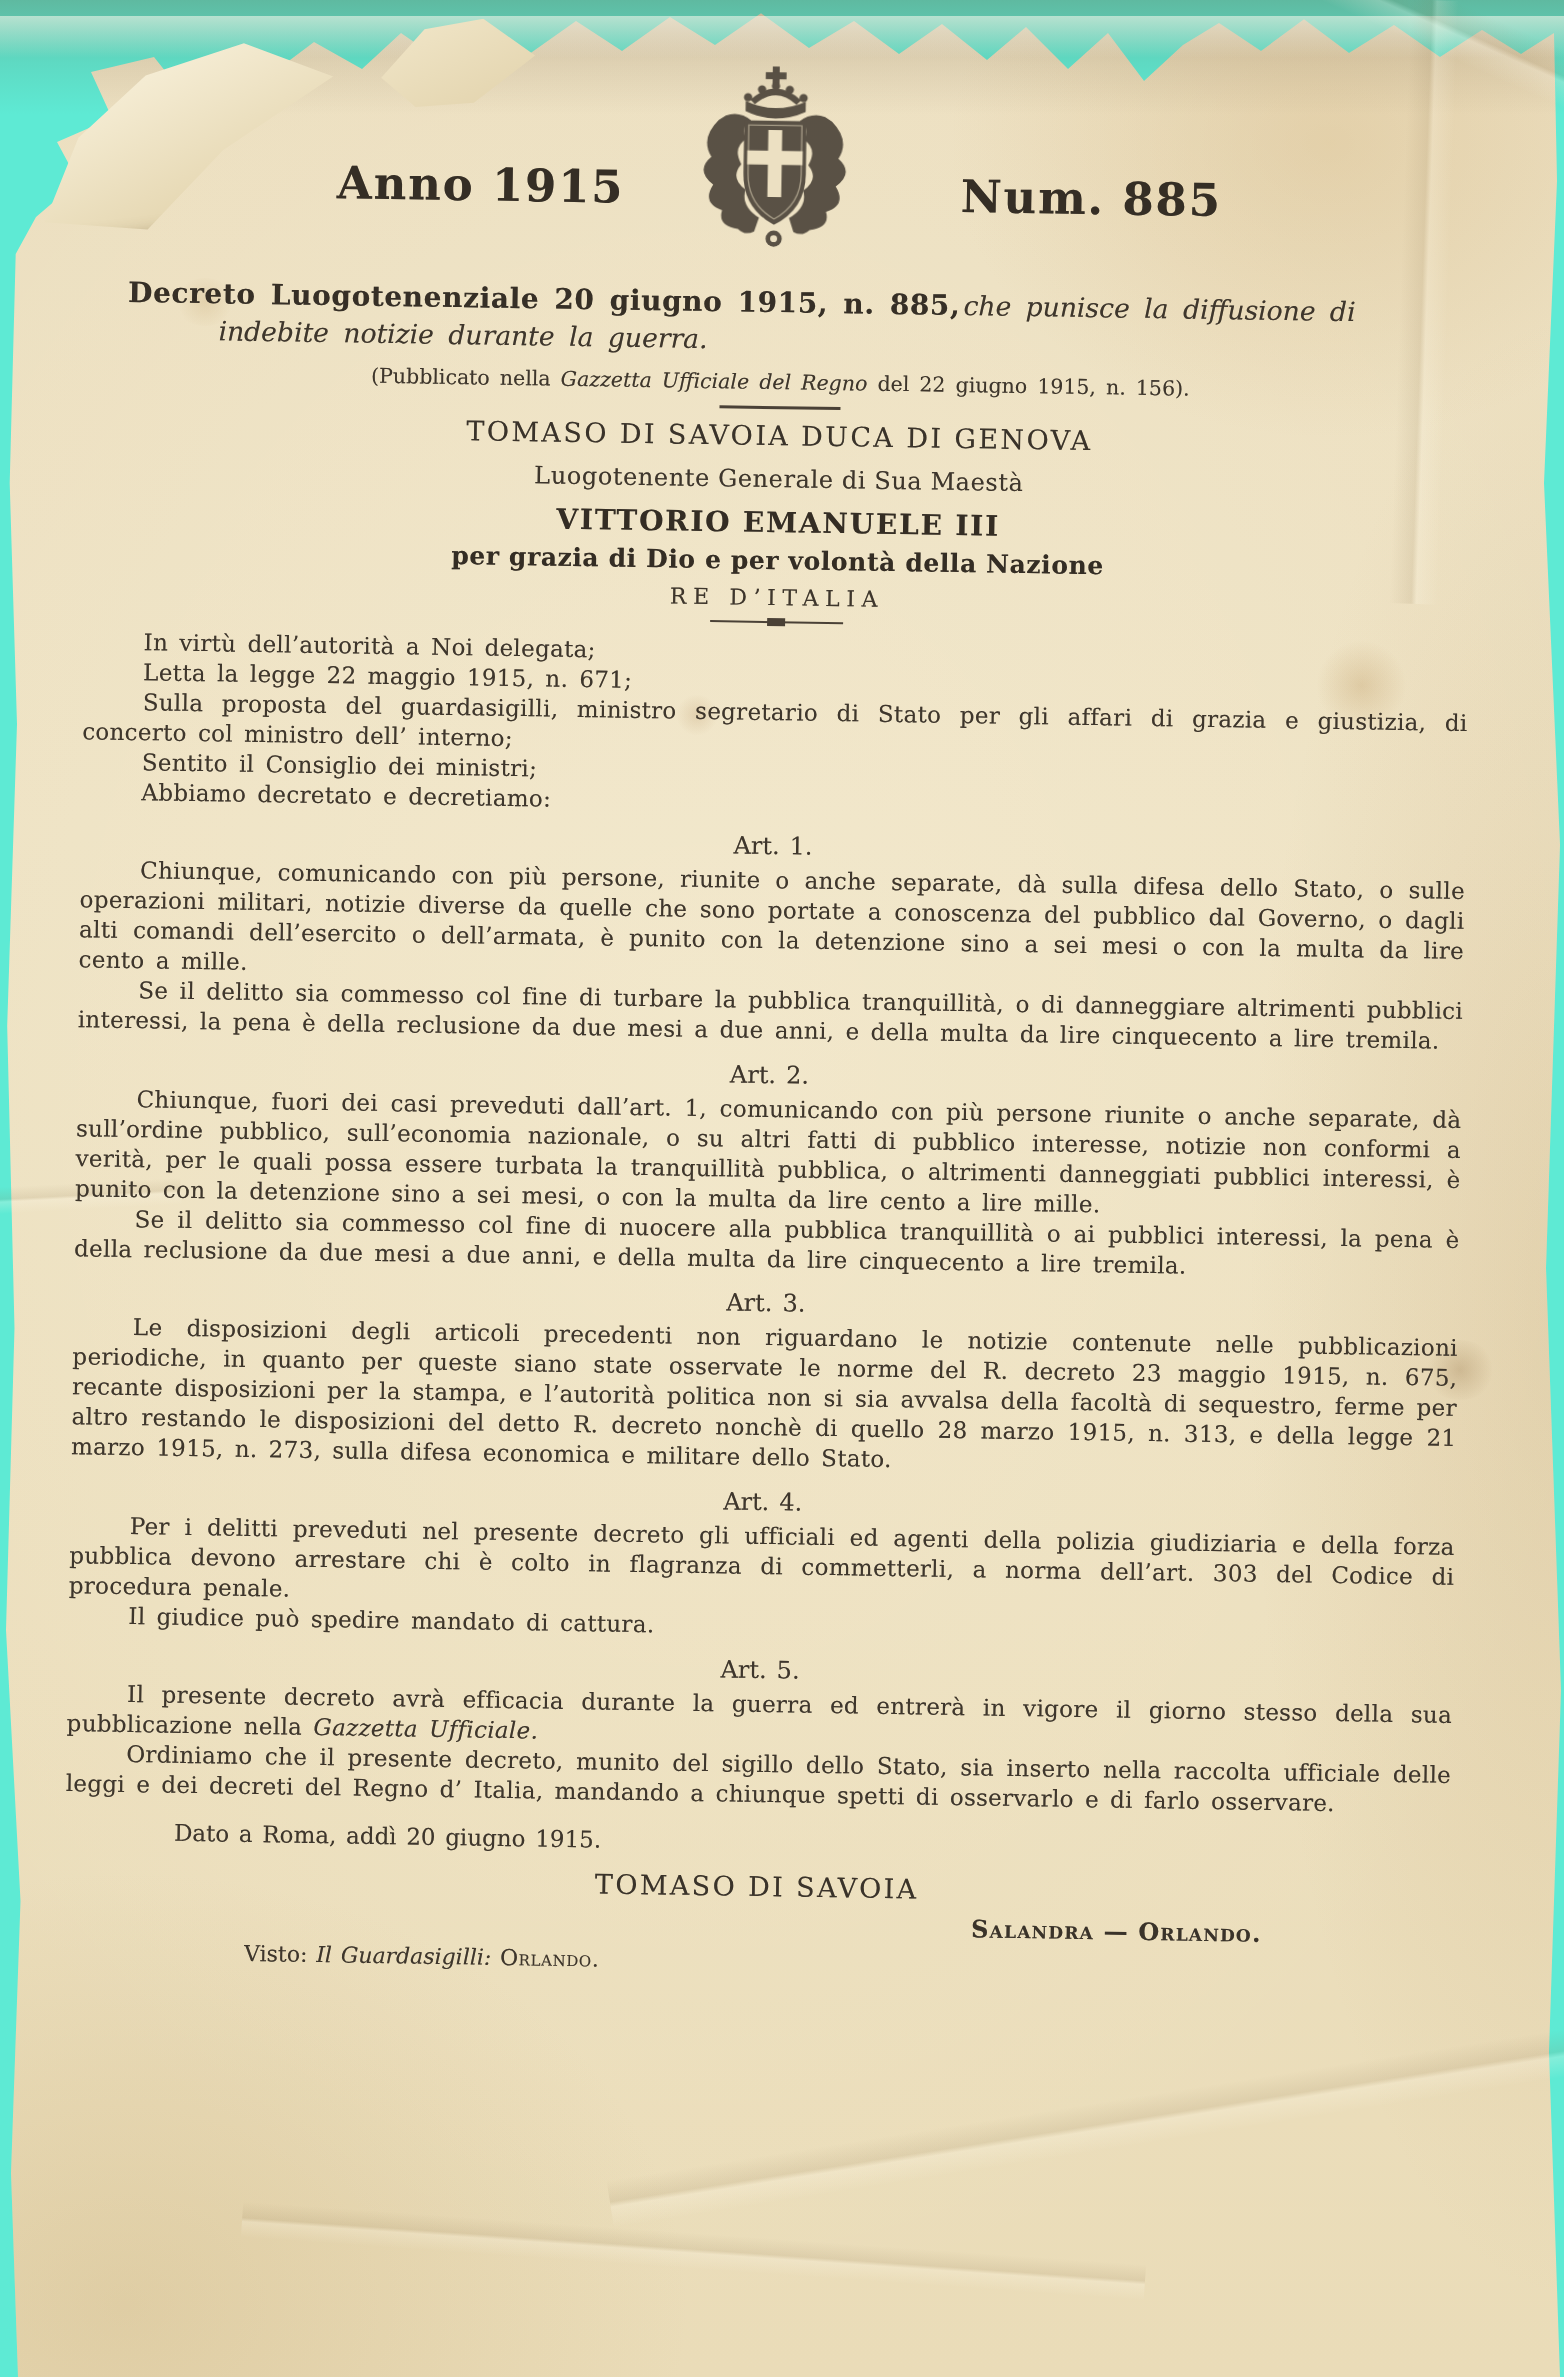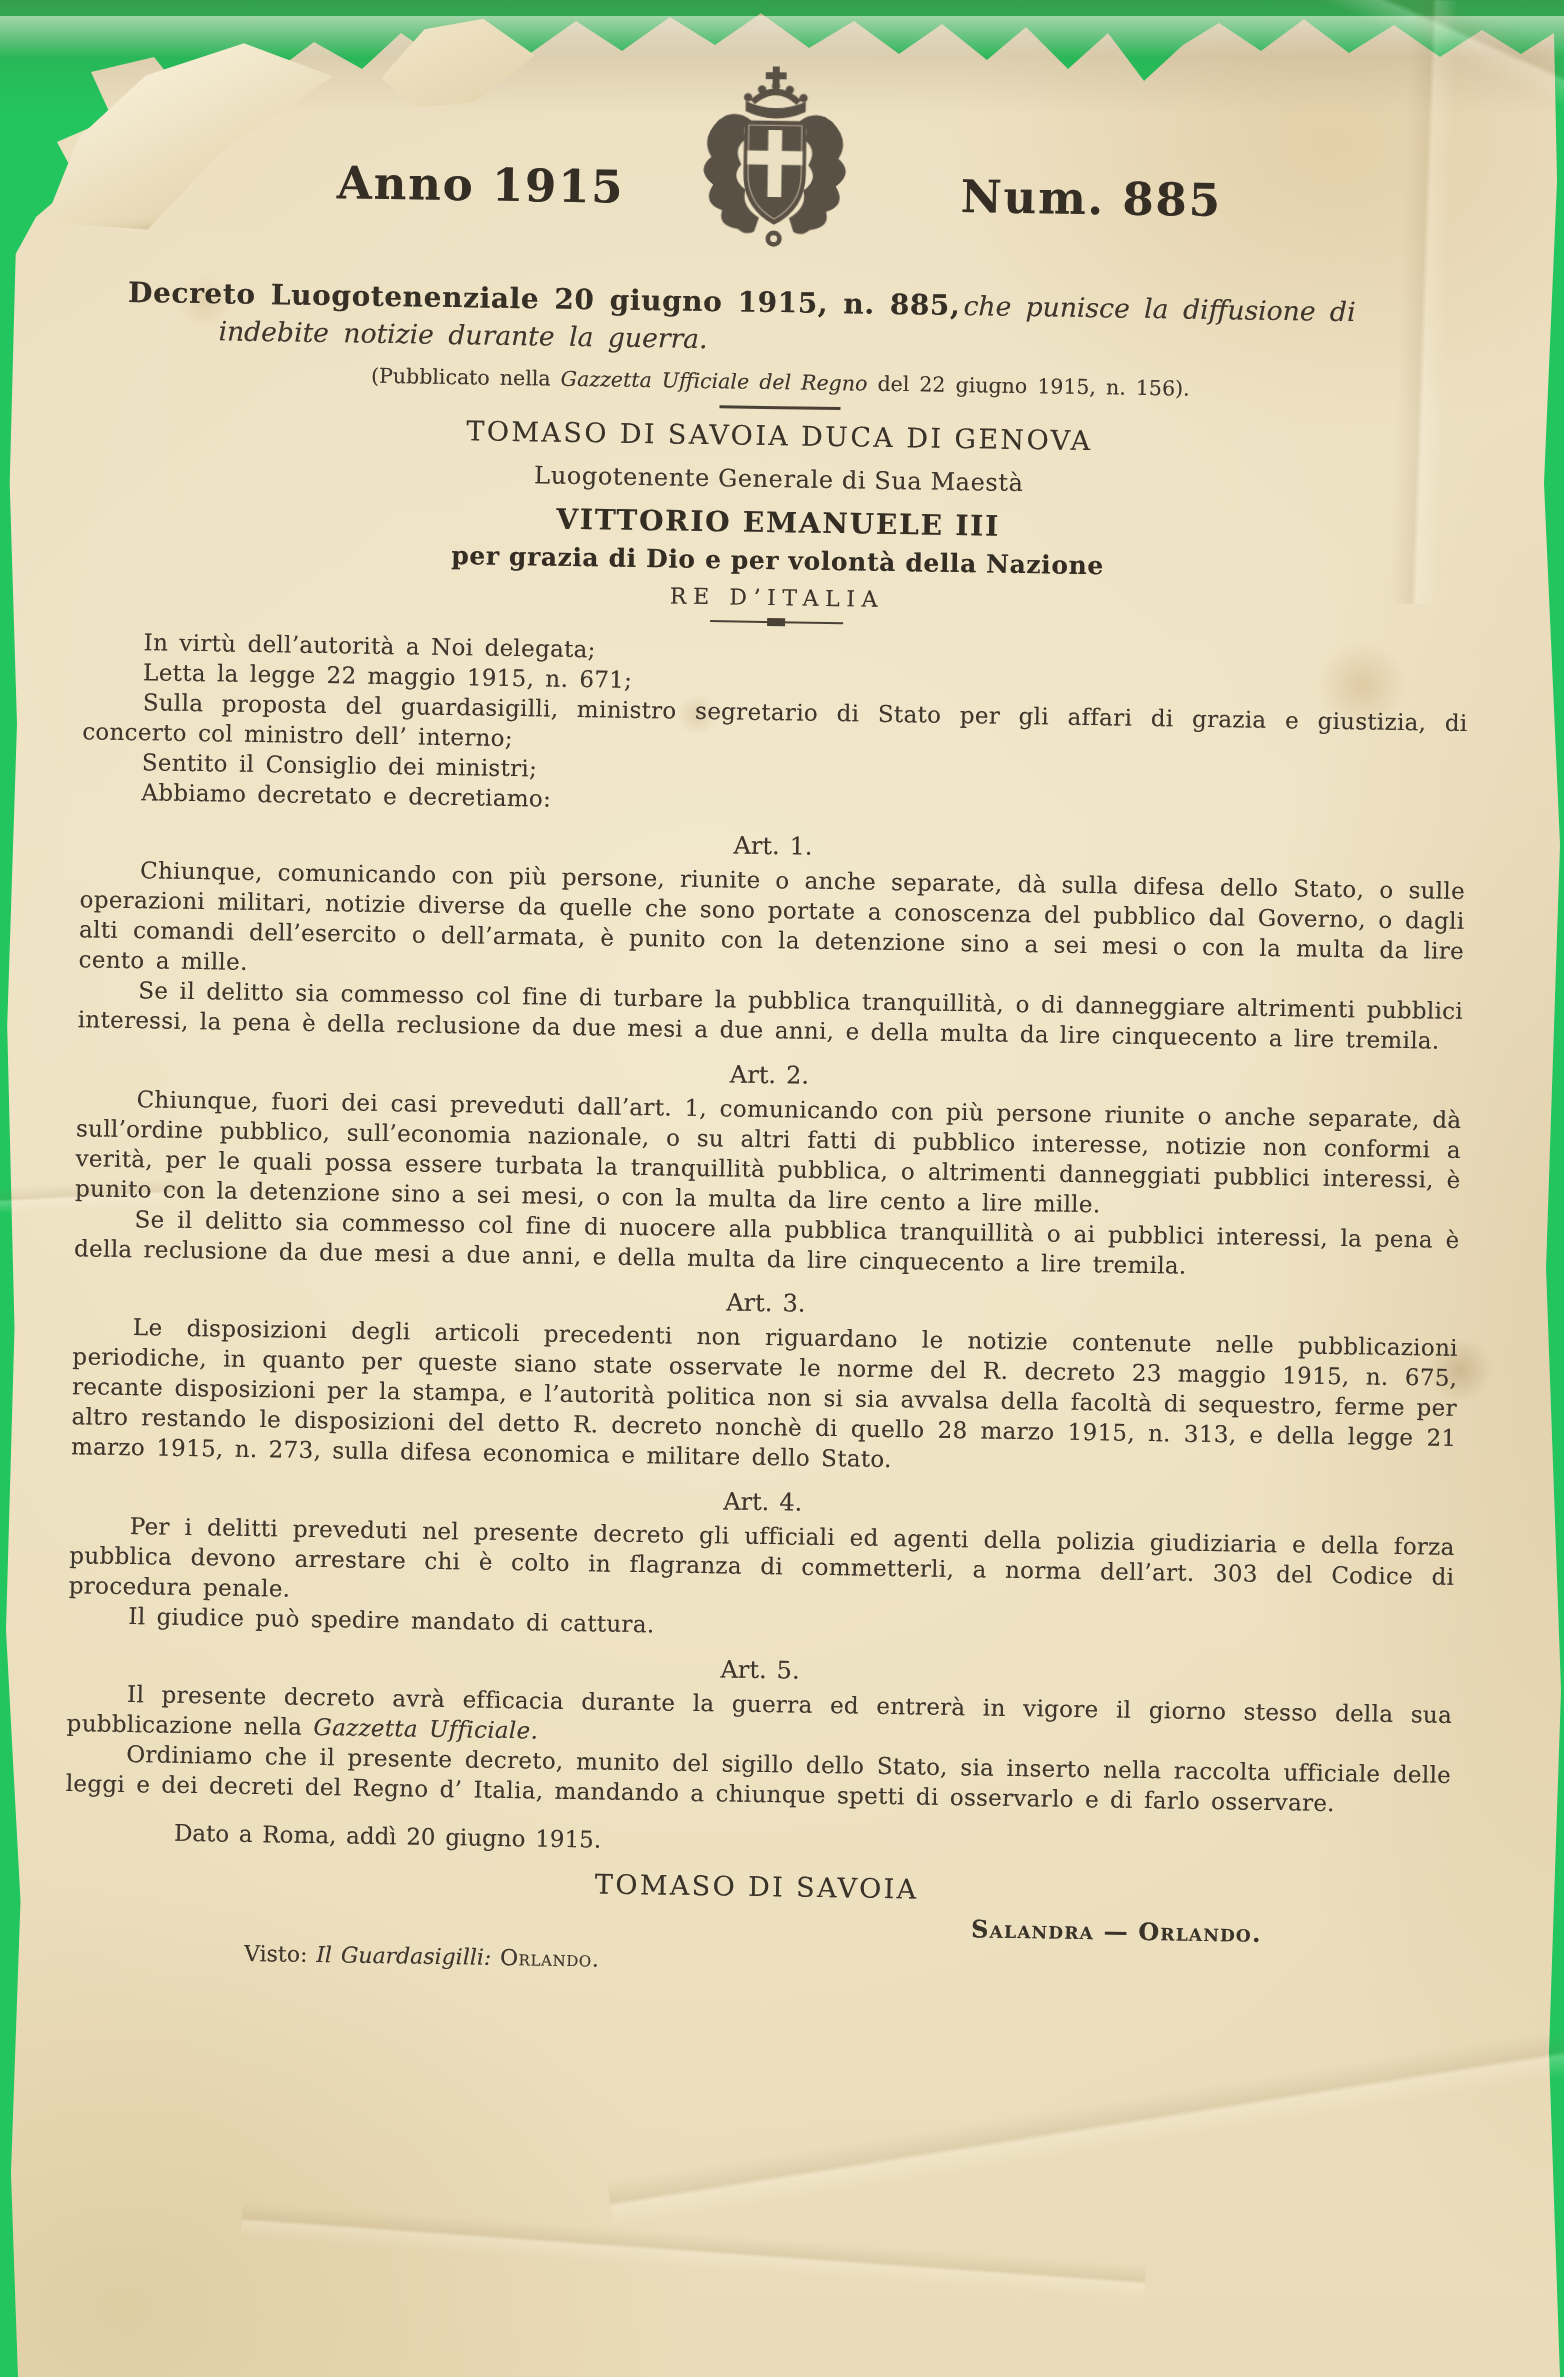--- a/index.html
+++ b/index.html
@@ -1,16 +1,16 @@
 <!DOCTYPE html>
 <html style="font-size:9.7px"><head>
 <meta charset="utf-8">
 <style>
   html,body{margin:0;padding:0;background:#17140f;}
-  .stage{position:relative;width:1564px;height:2377px;background:#22c55e;overflow:hidden;
+  .stage{position:relative;width:1564px;height:2377px;background:#5eead4;overflow:hidden;
          font-family:"DejaVu Serif","Liberation Serif",serif;}
   
   .paper{position:absolute;inset:0;
     background:
       radial-gradient(ellipse 543px 423px at 85% 6%, rgba(203,168,110,.28), transparent 70%),
       radial-gradient(ellipse 785px 604px at 8% 97%, rgba(188,158,100,.24), transparent 72%),
       radial-gradient(ellipse 423px 1328px at 100% 55%, rgba(176,138,82,.18), transparent 75%),
       radial-gradient(ellipse 1207px 1569px at 45% 45%, rgba(255,250,232,.25), transparent 80%),
       linear-gradient(180deg,#ecdfc0 0%,#eee2c3 35%,#eadcb8 100%);
     clip-path: polygon(18px 2377px,11px 2173px,20.5px 1901px,6px 1630px,14.5px 1328px,7.2px 1026px,

